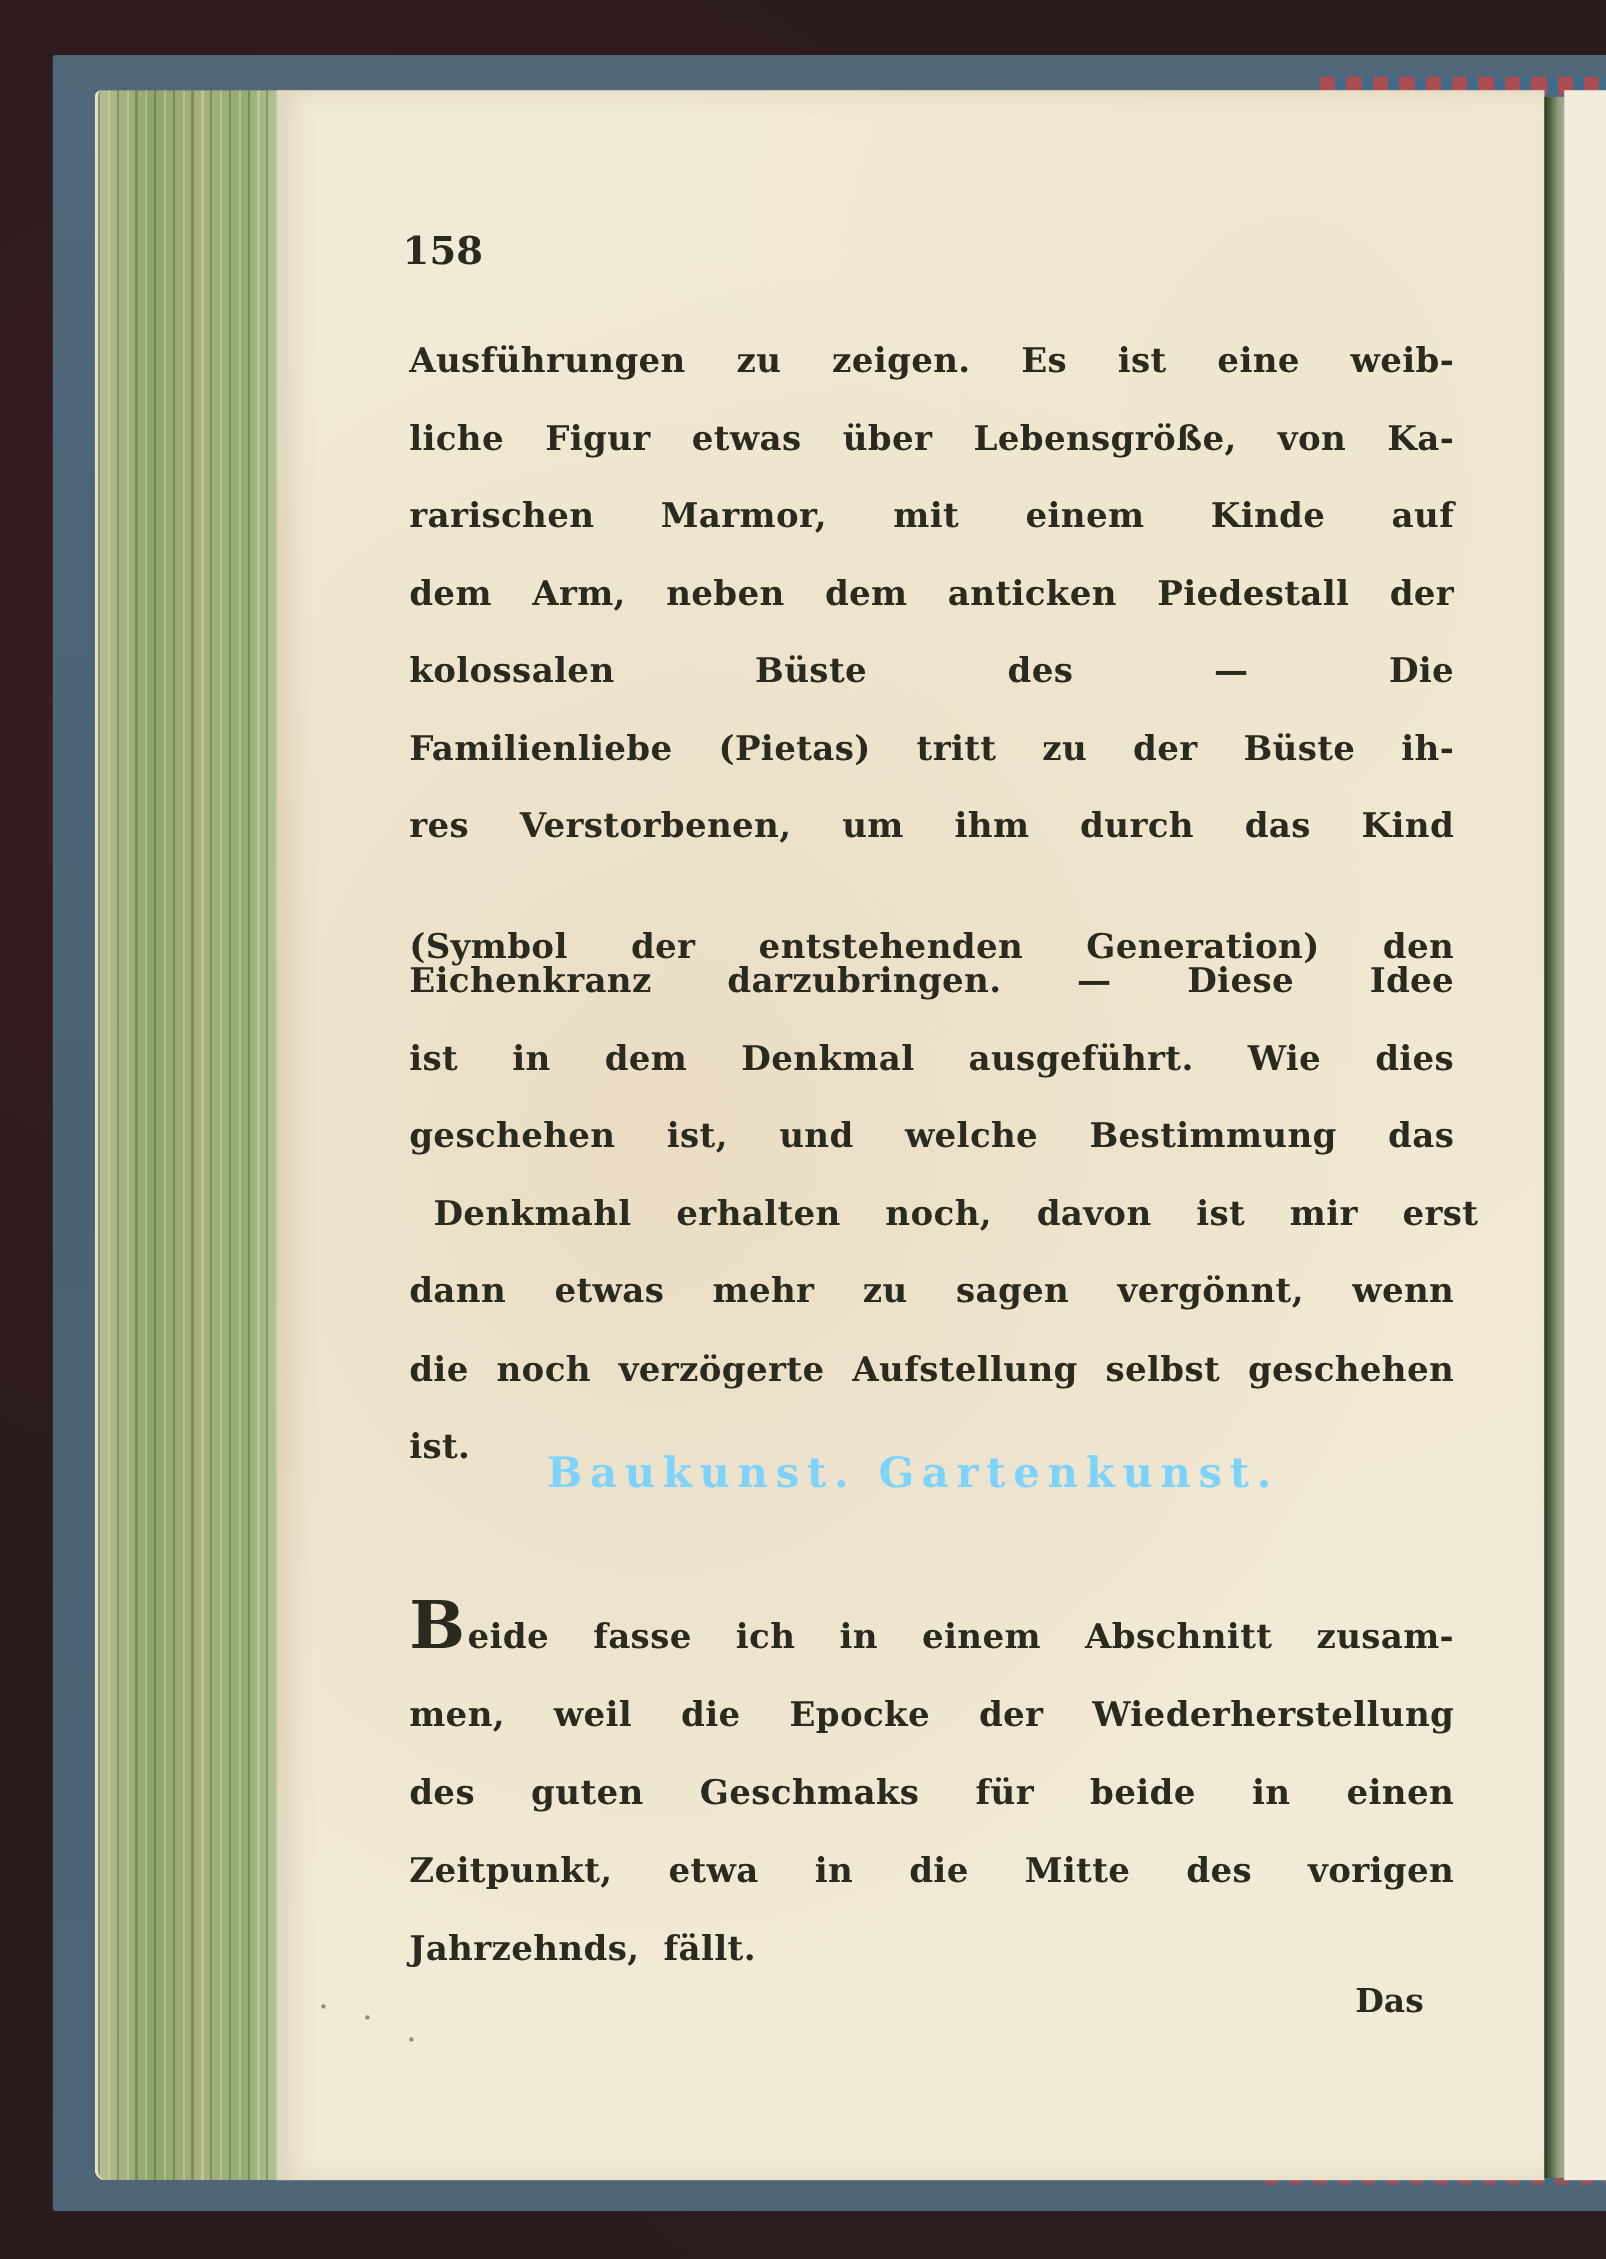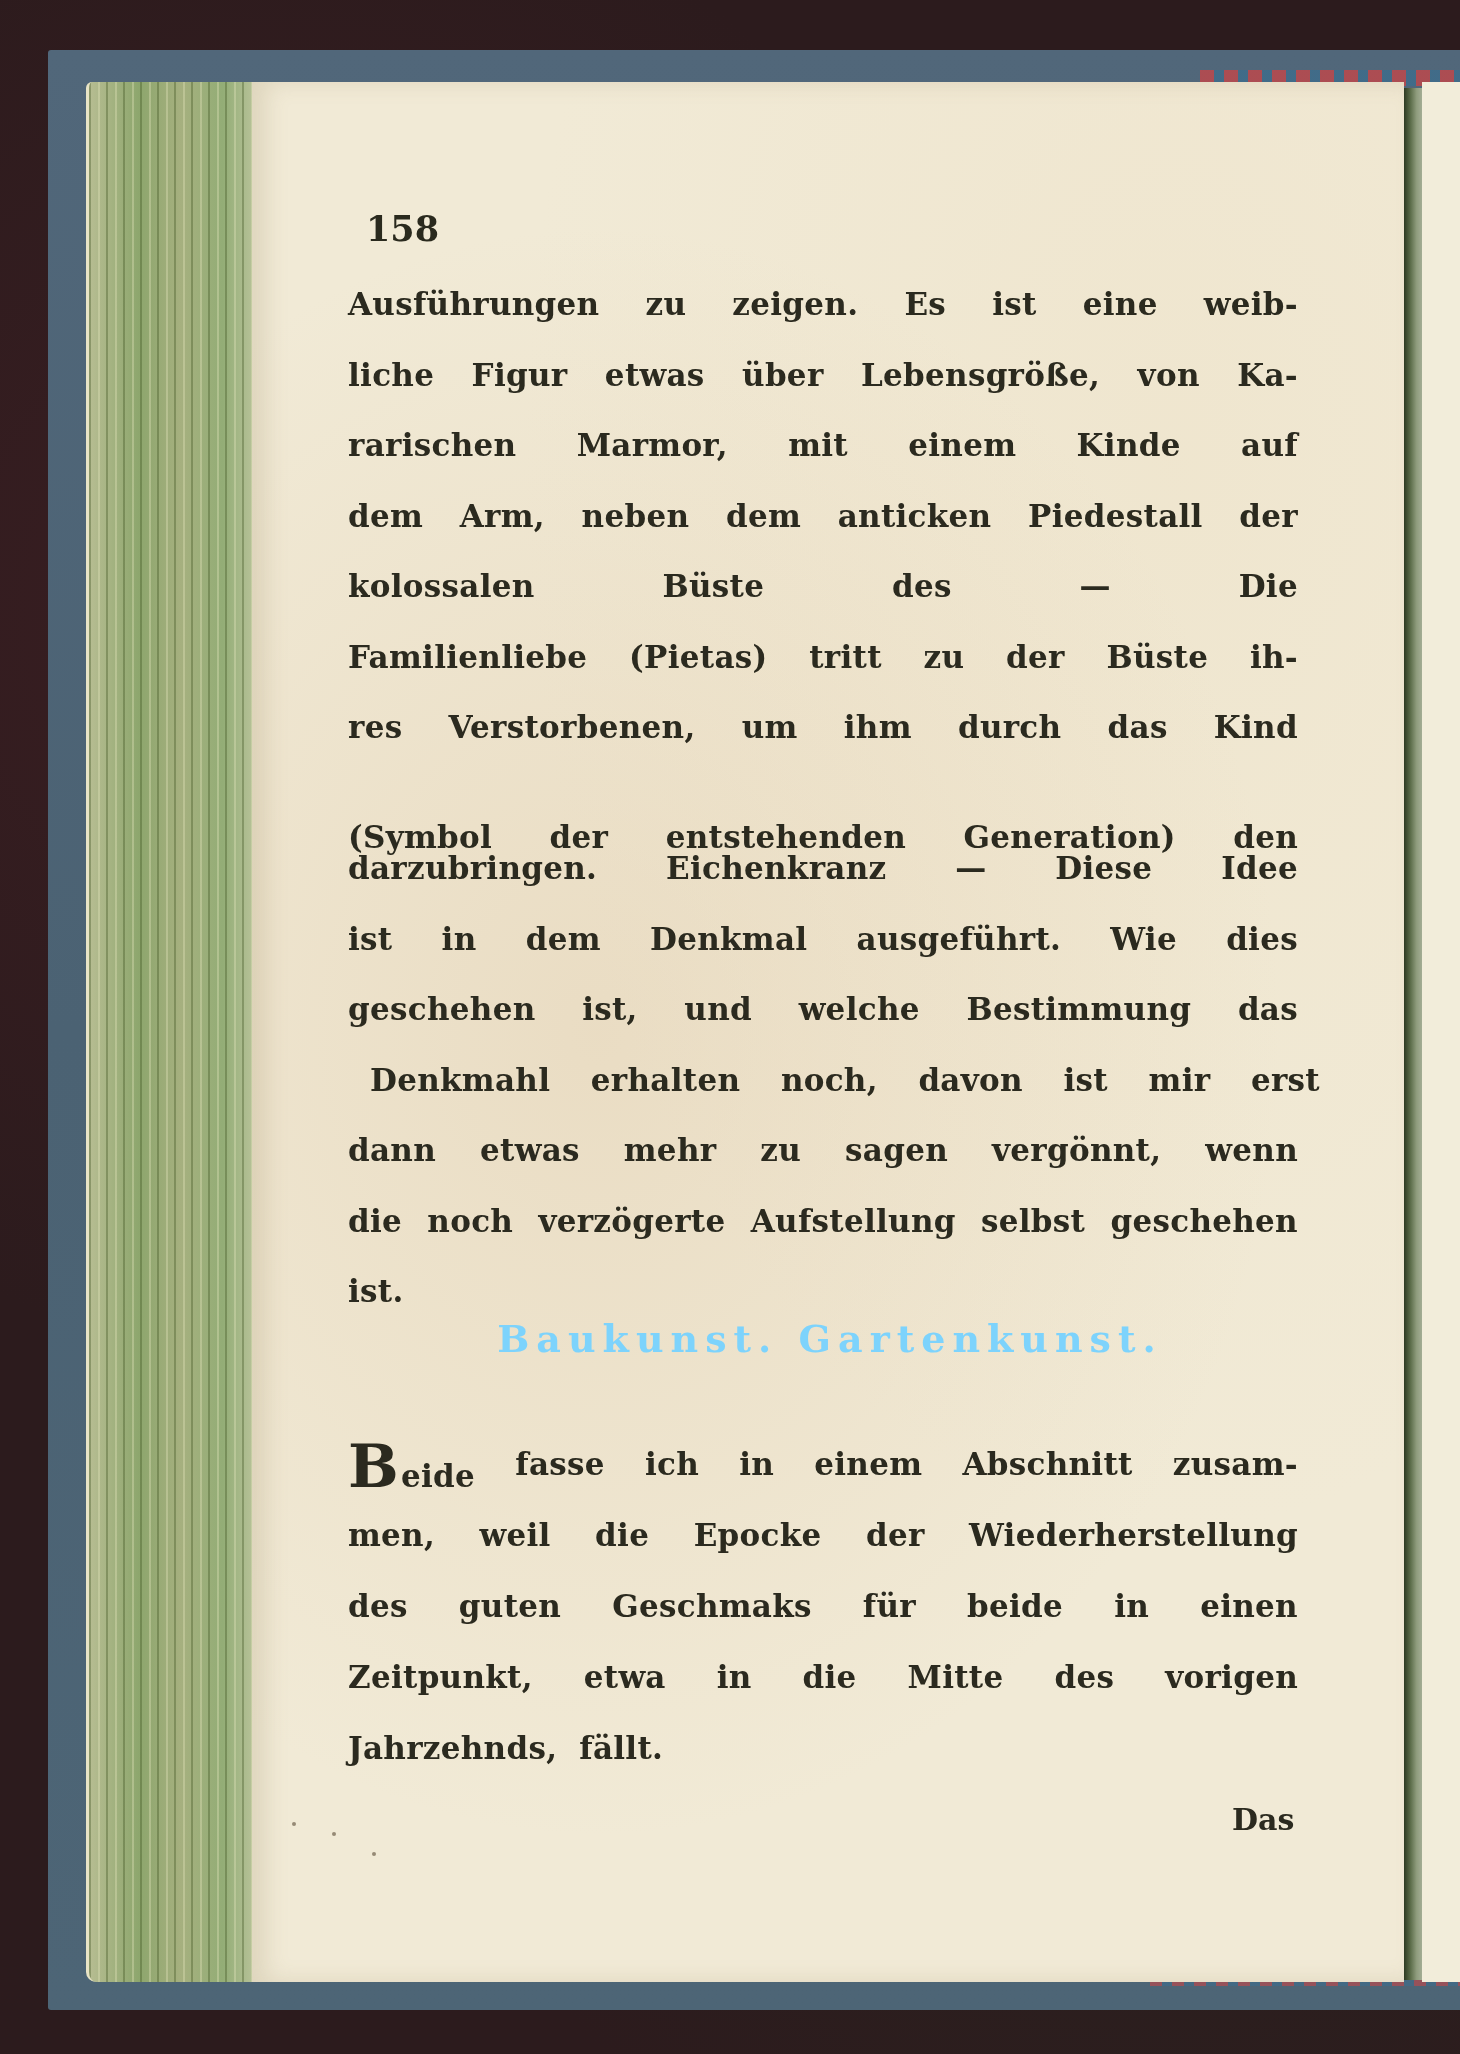--- a/index.html
+++ b/index.html
@@ -74,31 +74,32 @@
     .page-number {
       position: absolute;
       left: 366px; top: 208px;
       font-family: "DejaVu Serif", serif;
       font-size: 35px;
       font-weight: bold;
       color: #2a2a1e;
     }
     .line {
       position: absolute;
-      left: 348px;
+      left: 372px;
       width: 950px;
       height: 60px;
       font-family: "DejaVu Serif", serif;
       font-weight: bold;
       font-size: 31px;
       color: #2b2a1f;
       display: flex;
       justify-content: space-between;
       white-space: nowrap;
       letter-spacing: 0.3px;
+      align-items: flex-end;
     }
     .line.last { justify-content: flex-start; gap: 22px; }
     .heading {
       position: absolute;
       left: 420px; top: 1316px;
       width: 820px;
       text-align: center;
       font-family: "DejaVu Serif", serif;
       font-size: 38px;
       font-weight: bold;
@@ -199,22 +200,22 @@
       <span>Kind</span>
     </div>
     <div class="line" style="top: 779.5px; margin-top: 39px;">
       <span>(Symbol</span>
       <span>der</span>
       <span>entstehenden</span>
       <span>Generation)</span>
       <span>den</span>
     </div>
     <div class="line" style="top: 850px;">
+      <span>Eichenkranz</span>
       <span>darzubringen.</span>
-      <span>Eichenkranz</span>
       <span>—</span>
       <span>Diese</span>
       <span>Idee</span>
     </div>
     <div class="line" style="top: 920.5px;">
       <span>ist</span>
       <span>in</span>
       <span>dem</span>
       <span>Denkmal</span>
       <span>ausgeführt.</span>

